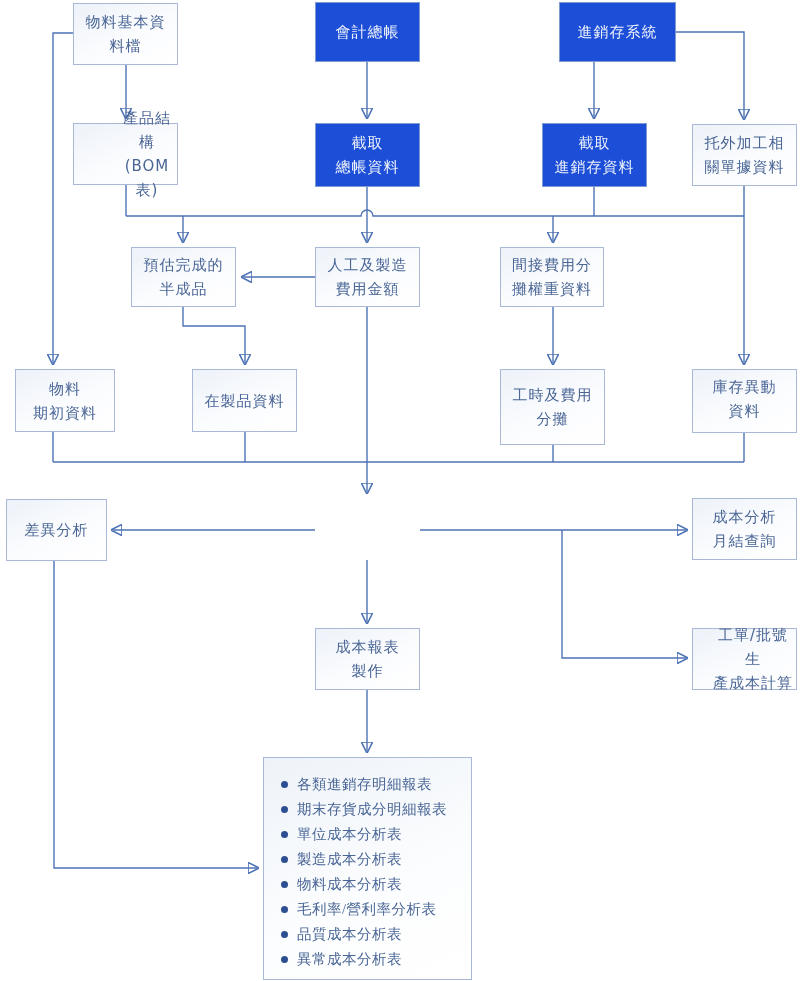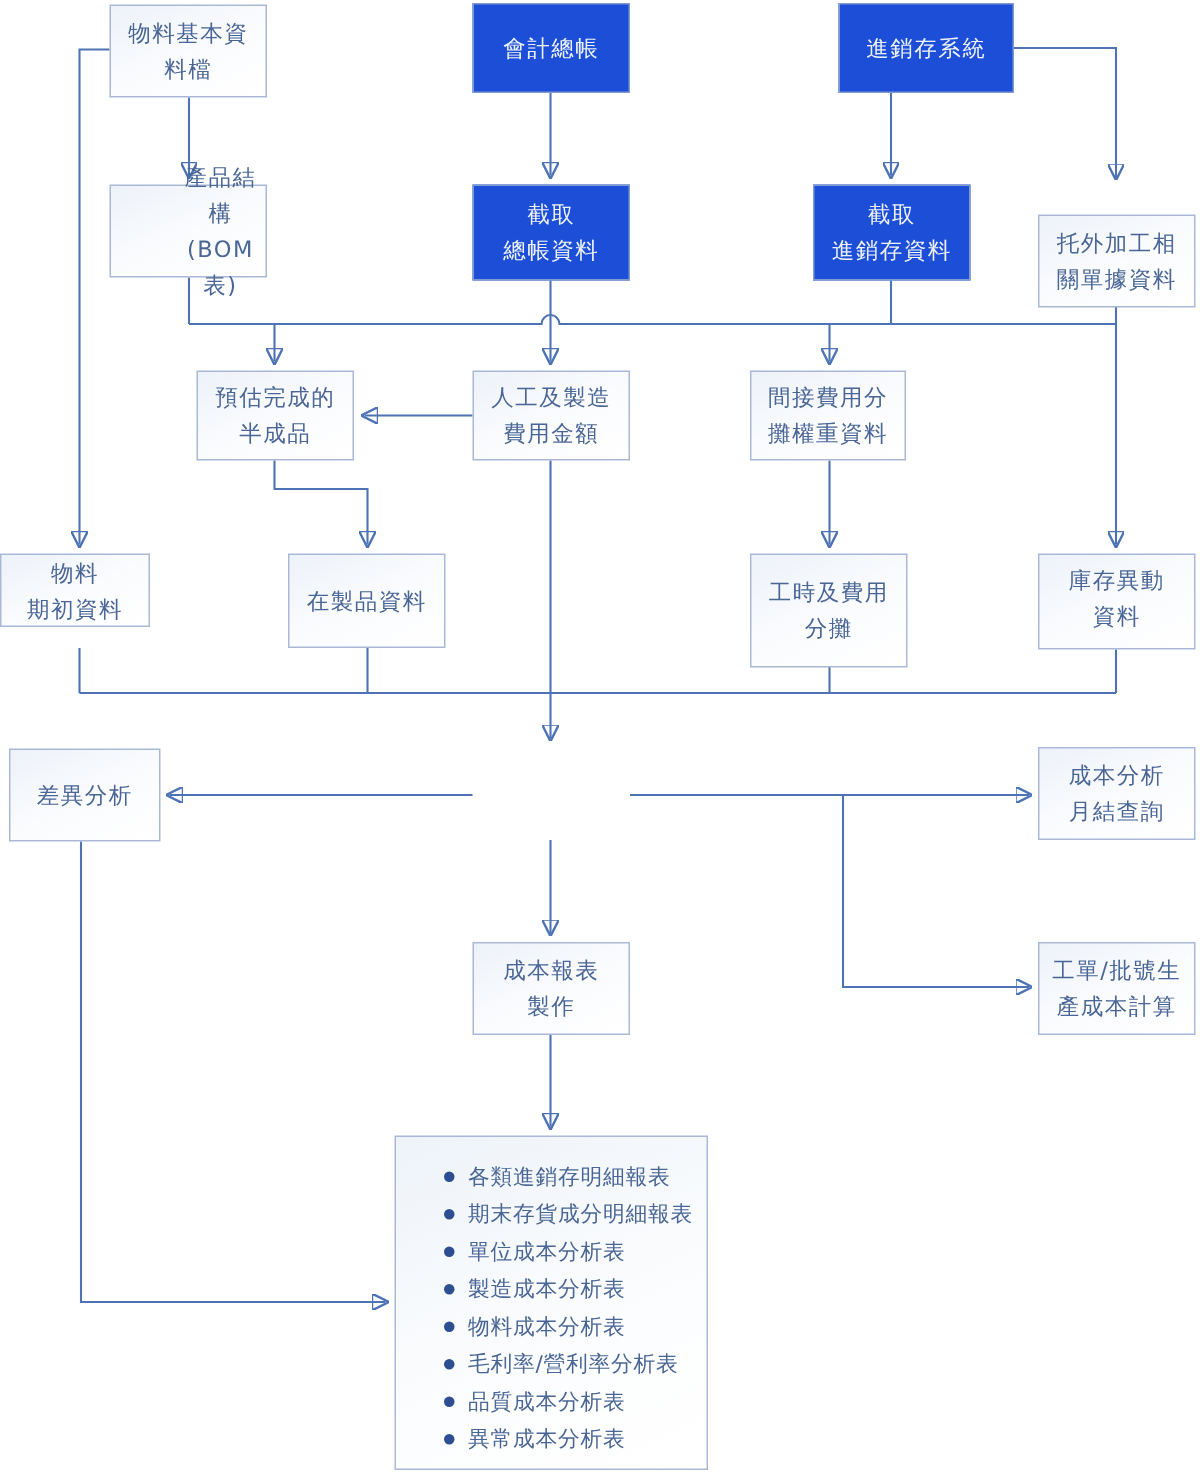--- a/index.html
+++ b/index.html
@@ -53,21 +53,22 @@
   }
   #report-list {
     position: absolute;
     left: 263px;
     top: 757px;
     width: 209px;
     height: 223px;
     box-sizing: border-box;
     background: linear-gradient(155deg, #eef3f9 0%, #fcfdfe 60%, #ffffff 100%);
     border: 1px solid #a9b8d6;
-    padding: 14px 8px 8px 32px;
+    padding: 14px 8px 8px 17px;
+    font-family: Liberation Serif, serif;
   }
   #report-list ul {
     margin: 0;
     padding: 0;
     list-style: none;
   }
   #report-list li {
     display: flex;
     align-items: center;
     height: 25px;
@@ -147,39 +148,39 @@
 (BOM表)</span>
   </div>
   <div class="node dark" style="left:315px; top:123px; width:105px; height:64px;">
     <span class="lbl">截取
 總帳資料</span>
   </div>
   <div class="node dark" style="left:542px; top:123px; width:105px; height:64px;">
     <span class="lbl">截取
 進銷存資料</span>
   </div>
-  <div class="node light" style="left:692px; top:124px; width:105px; height:62px;margin-top:19px;">
+  <div class="node light" style="left:692px; top:124px; width:105px; height:62px;">
     <span class="lbl">托外加工相
 關單據資料</span>
   </div>
 
   <div class="node light" style="left:131px; top:247px; width:105px; height:60px;">
     <span class="lbl">預估完成的
 半成品</span>
   </div>
   <div class="node light" style="left:315px; top:247px; width:105px; height:60px;">
     <span class="lbl">人工及製造
 費用金額</span>
   </div>
   <div class="node light" style="left:500px; top:247px; width:104px; height:60px;text-align:center;">
     <span class="lbl">間接費用分
 攤權重資料</span>
   </div>
 
-  <div class="node light" style="left:0; top:369px; width:100px; height:49px;">
+  <div class="node light" style="left:15px; top:369px; width:100px; height:63px;">
     <span class="lbl">物料
 期初資料</span>
   </div>
   <div class="node light" style="left:192px; top:369px; width:105px; height:63px;">
     <span class="lbl">在製品資料</span>
   </div>
   <div class="node light" style="left:500px; top:369px; width:105px; height:76px;">
     <span class="lbl">工時及費用
 分攤</span>
   </div>
@@ -193,21 +194,21 @@
   </div>
   <div class="node light" style="left:692px; top:498px; width:105px; height:62px;">
     <span class="lbl">成本分析
 月結查詢</span>
   </div>
 
   <div class="node light" style="left:315px; top:628px; width:105px; height:62px;">
     <span class="lbl">成本報表
 製作</span>
   </div>
-  <div class="node light" style="left:692px; top:628px; width:105px; height:62px;">
+  <div class="node light" style="left:692px; top:628px; width:105px; height:62px;padding-left:17px;">
     <span class="lbl">工單/批號生
 產成本計算</span>
   </div>
 
   <div id="report-list">
     <ul>
       <li>
           <span class="dot"></span>
           <span>各類進銷存明細報表</span>
         </li>

